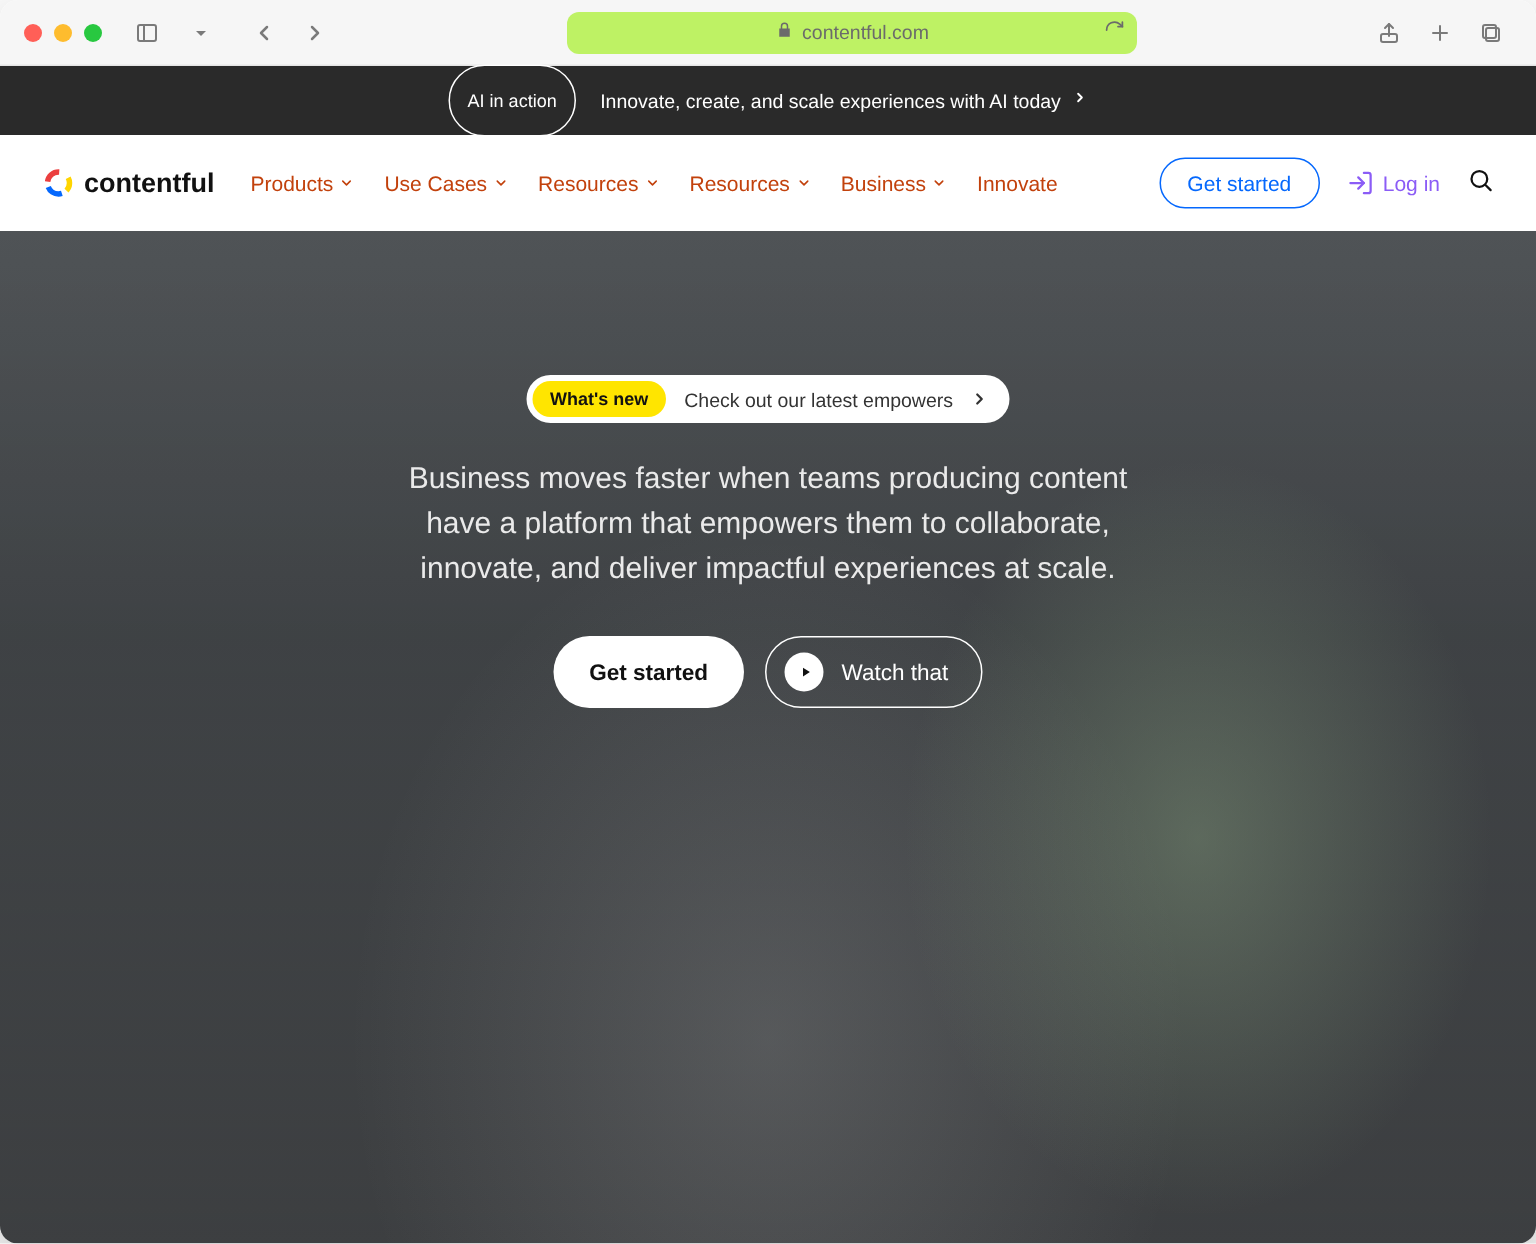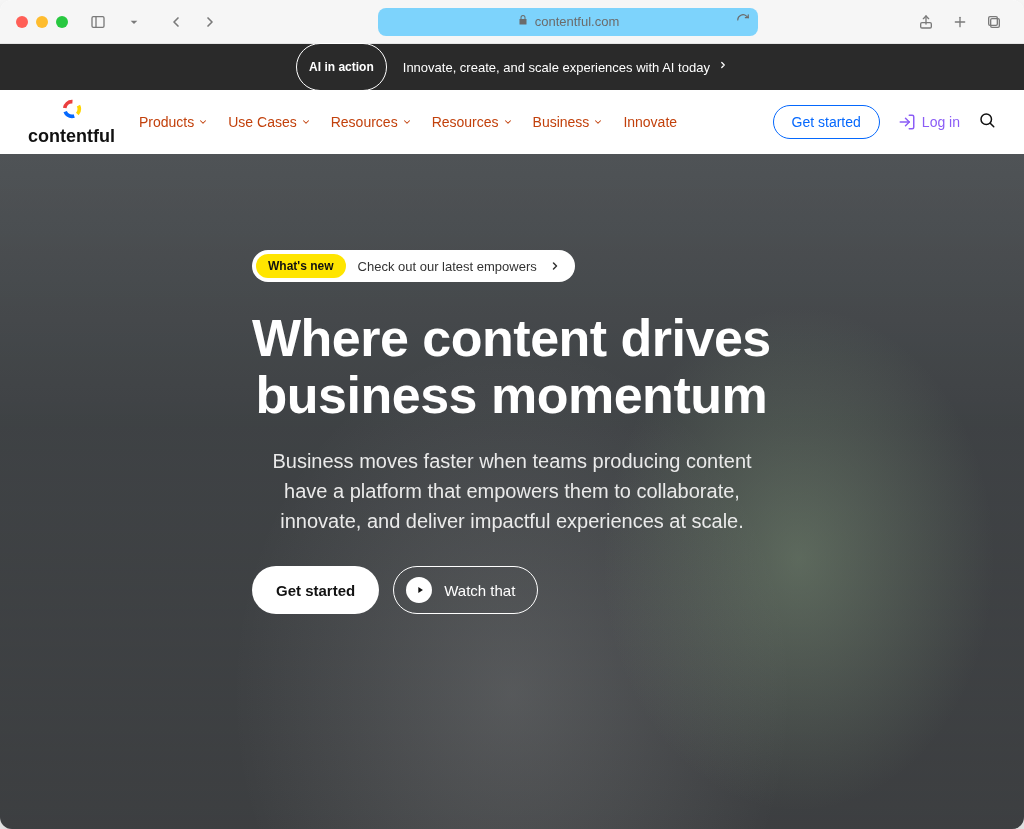--- a/index.html
+++ b/index.html
@@ -55,21 +55,21 @@
 
 .tb-nav {
   display: flex; gap: 6px; margin-left: 6px;
 }
 
 .addressbar {
   flex: 1;
   max-width: 380px;
   margin: 0 auto;
   height: 28px;
-  background: #7dd3fc;
+  background: #bef264;
   border-radius: 8px;
   display: flex;
   align-items: center;
   justify-content: center;
   gap: 6px;
   color: #6b6b6b;
   font-size: 13px;
   position: relative;
 }
 .addressbar .reload {
@@ -89,40 +89,40 @@
   align-items: center;
   justify-content: center;
   gap: 16px;
   font-size: 13px;
 }
 .announce-badge {
   border: 1px solid #fff;
   border-radius: 999px;
   padding: 16px 12px;
   font-size: 12px;
-  font-weight: 700;
+  font-weight: 400;
 }
 .announce-text {
   display: flex; align-items: flex-start; gap: 8px;
 }
 .announce-text svg { width: 10px; height: 10px; }
 
 
 .site-header {
   background: #fff;
   height: 64px;
   display: flex;
   align-items: center;
   padding: 0 28px;
   gap: 24px;
 }
 
 .logo {
   display: flex; align-items: center; gap: 6px;
-  font-weight: 600; font-size: 18px; color: #111; flex-direction: column;
+  font-weight: 600; font-size: 18px; color: #111;
 }
 .logo-mark {
   width: 22px; height: 22px; position: relative;
 }
 .logo-mark svg { width: 22px; height: 22px; }
 
 .nav {
   display: flex; gap: 20px; font-size: 14px; color: #c2410c;
 }
 .nav-item {
@@ -167,21 +167,21 @@
   position: absolute; inset: 0;
   background:
     radial-gradient(ellipse 280px 360px at 78% 60%, rgba(150,180,140,0.35), transparent 70%),
     radial-gradient(ellipse 400px 500px at 50% 80%, rgba(230,230,230,0.15), transparent 70%),
     linear-gradient(180deg, rgba(0,0,0,0.25), rgba(0,0,0,0.45));
 }
 
 .hero-content {
   position: relative;
   z-index: 2;
-  display: flex; flex-direction: column; align-items: flex-start;
+  display: flex; flex-direction: column; align-items: center;
   max-width: 720px;
   text-align: center;
   color: #fff;
 }
 
 .whatsnew {
   background: #fff;
   border-radius: 999px;
   padding: 4px 14px 4px 4px;
   display: flex; align-items: center; gap: 12px;
@@ -399,24 +399,20 @@
     <div class="hero-content">
 
       <div class="whatsnew">
         <span class="whatsnew-badge">What's new</span>
         <span>Check out our latest empowers</span>
         <svg viewBox="0 0 24 24" fill="none" stroke="currentColor" stroke-width="3" stroke-linecap="round" stroke-linejoin="round">
             <polyline points="9 18 15 12 9 6"></polyline>
           </svg>
       </div>
 
-      <h1>
-        <span>Where content drives</span>
-        <span class="line2">business momentum</span>
-      </h1>
 
       <p class="hero-sub">Business moves faster when teams producing content have a platform that empowers them to collaborate, innovate, and deliver impactful experiences at scale.</p>
 
       <div class="hero-ctas">
         <button class="btn-primary">Get started</button>
         <button class="btn-secondary">
           <span class="play-circle">
             <svg viewBox="0 0 24 24" fill="currentColor">
                 <path d="M8 5v14l11-7z"></path>
               </svg>

